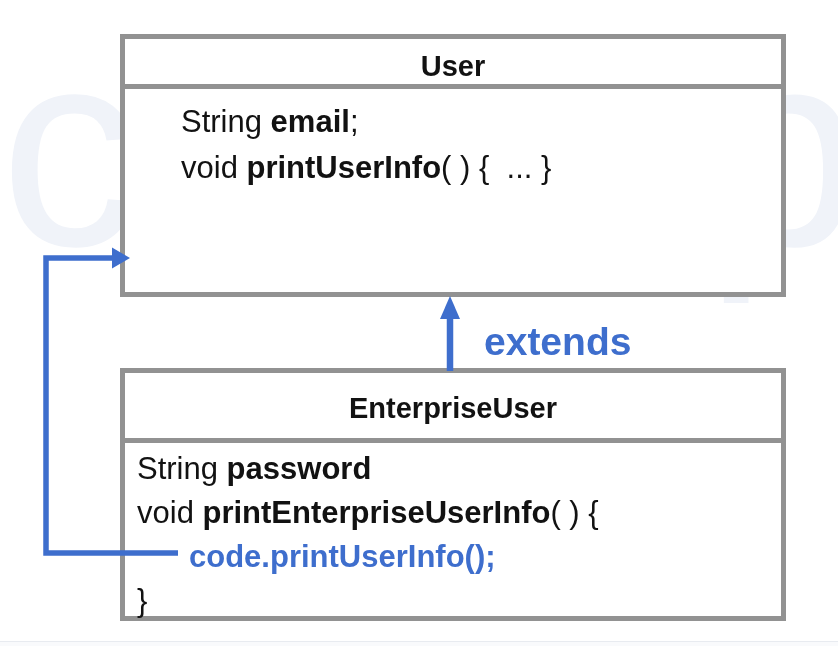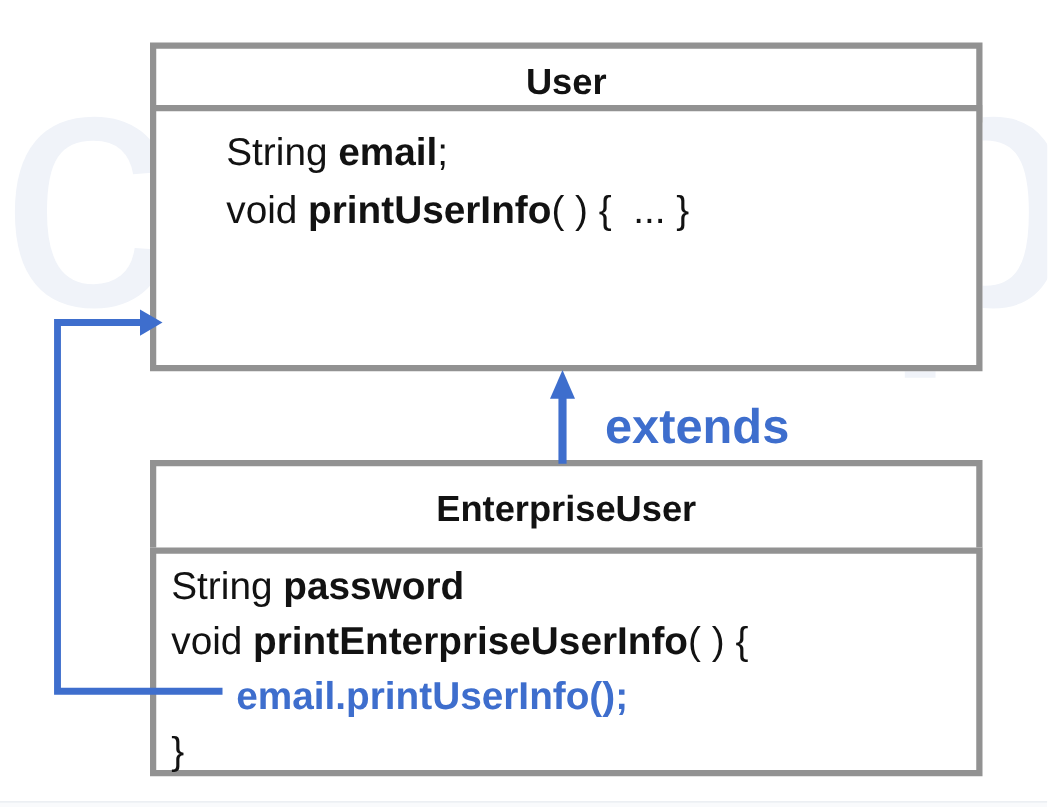--- a/index.html
+++ b/index.html
@@ -127,19 +127,19 @@
 
   <div class="extends-label">extends</div>
 
   <div class="box class-header ent-header">
     <span>EnterpriseUser</span>
   </div>
 
   <div class="box class-body ent-body">
     <div class="code-line"><span class="r">String </span><span class="b">password</span><span class="r"></span></div>
     <div class="code-line"><span class="r">void </span><span class="b">printEnterpriseUserInfo</span><span class="r">( ) {</span></div>
-    <div class="code-line super-line"><span>email.printUserInfo();</span></div>
+    <div class="code-line super-line"><span>code.printUserInfo();</span></div>
     <div class="code-line"><span>}</span></div>
   </div>
 
   <div class="bottom-strip"></div>
 
 </div>
 
 </body></html>

